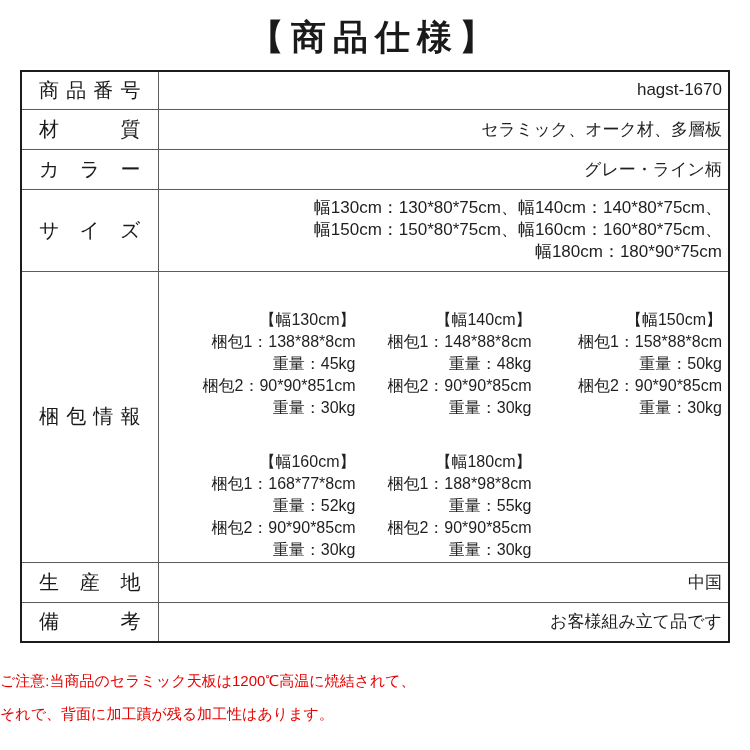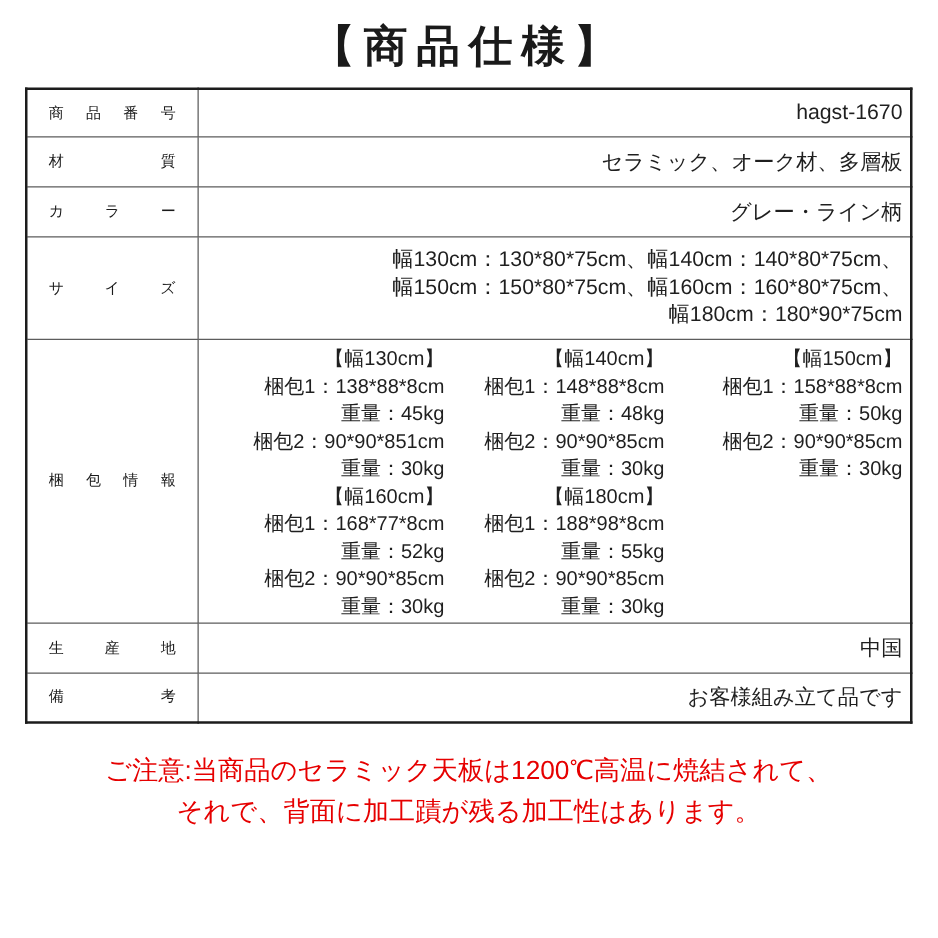--- a/index.html
+++ b/index.html
@@ -35,21 +35,21 @@
     background: #ffffff;
   }
   table.spec th,
   table.spec td {
     border: 1px solid #5c5c5c;
     vertical-align: middle;
   }
   table.spec th {
     width: 137px;
     font-weight: normal;
-    font-size: 12px;
+    font-size: 20px;
     color: #1a1a1a;
     padding: 0 17px;
     text-align: justify;
     text-align-last: justify;
   }
   table.spec td {
     font-size: 17px;
     padding-left: 13px;
     padding-right: 6px;
     text-align: right;
@@ -63,27 +63,27 @@
 
   td.pack-cell { vertical-align: top; padding-top: 5px; }
   .pack-grid {
     display: grid;
     grid-template-columns: 184px 176px 1fr;
   }
   .pack-group {
     font-size: 16px;
     line-height: 22px;
   }
-  .pack-header { white-space: nowrap; }
+  .pack-header { white-space: nowrap; margin-top: 32px; }
   .pack-line   { white-space: nowrap; }
 
   .notice {
     margin-top: 21px;
-    text-align: center;
-    font-size: 21px;
+    text-align: left;
+    font-size: 15px;
     color: #e60000;
   }
   .notice-line { line-height: 33px; white-space: nowrap; }
 </style>
 </head>
 <body>
 
 <div class="page">
 
   <h1 class="title">【商品仕様】</h1>

